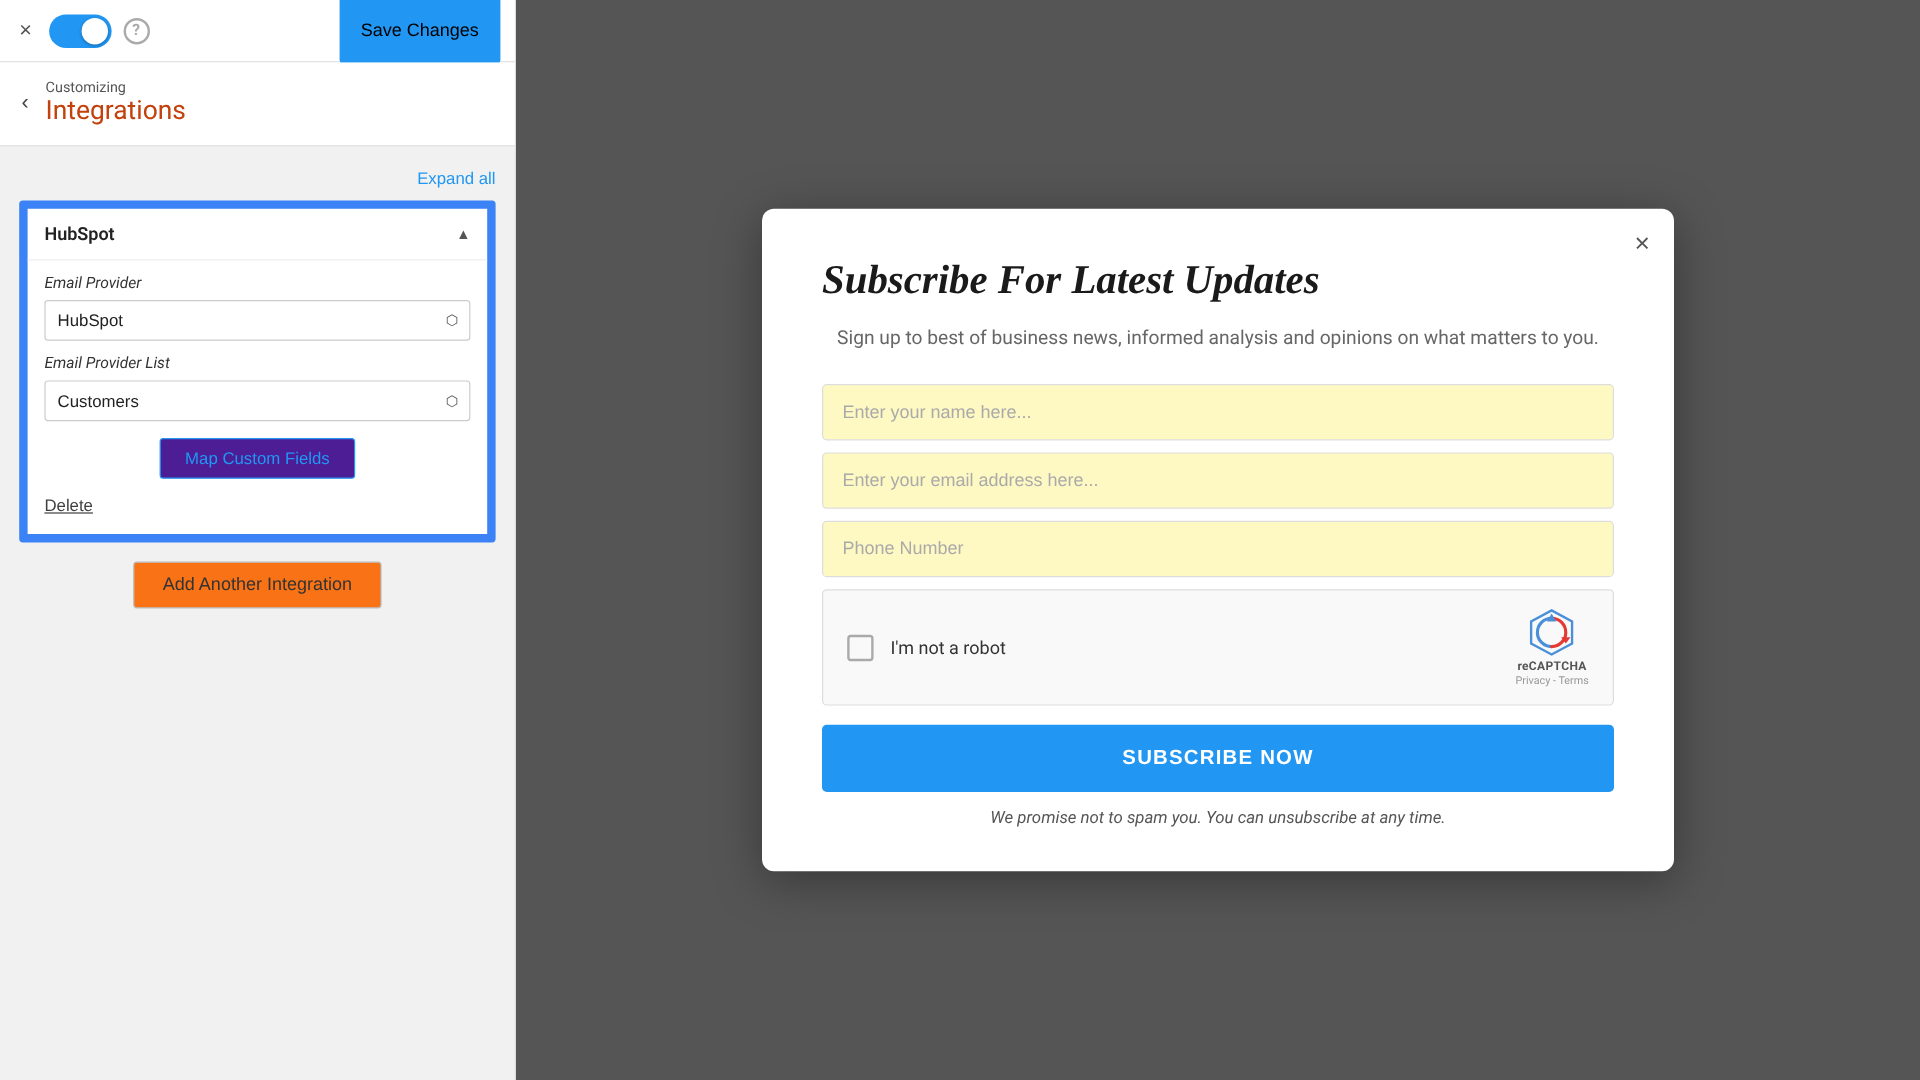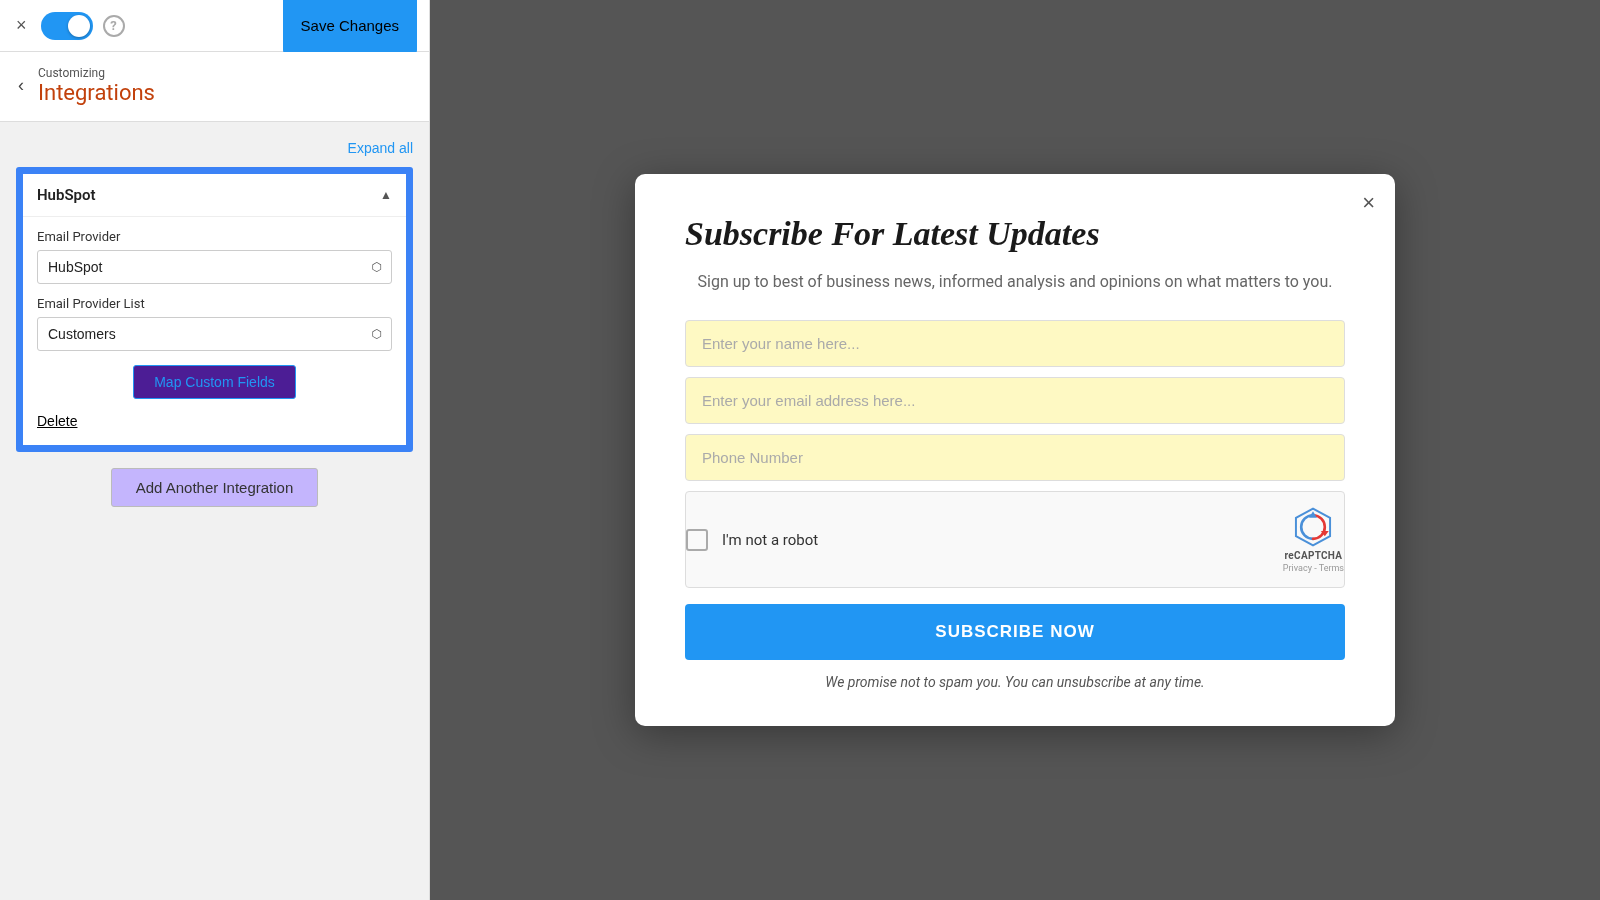--- a/index.html
+++ b/index.html
@@ -161,20 +161,21 @@
       padding: 12px 14px 16px;
       border-top: 1px solid #eee;
     }
 
     .field-label {
       font-size: 13px;
       color: #333;
       margin-bottom: 6px;
       margin-top: 12px;
       font-weight: 400;
+      font-style: italic;
     }
     .field-label:first-child { margin-top: 0; }
 
     .select-wrapper {
       position: relative;
       width: 100%;
     }
     .select-field {
       width: 100%;
       padding: 8px 32px 8px 10px;
@@ -203,34 +204,34 @@
       background: #4c1d95;
       border: 1px solid #2196F3;
       color: #2196F3;
       font-size: 14px;
       border-radius: 3px;
       cursor: pointer;
     }
 
     .delete-link {
       display: block;
-      color: #000000;
+      color: #404040;
       font-size: 14px;
       margin-top: 14px;
       cursor: pointer;
       text-decoration: underline;
       background: none;
       border: none;
     }
 
     .add-integration-btn {
       display: block;
       margin: 16px auto 0;
       padding: 10px 24px;
-      background: #c4b5fd;
+      background: #f97316;
       border: 1px solid #bbb;
       color: #333;
       font-size: 15px;
       border-radius: 3px;
       cursor: pointer;
     }
 
     
     .main-area {
       flex: 1;
@@ -291,21 +292,21 @@
       margin-bottom: 10px;
       outline: none;
       background: #fef9c3;
     }
     .modal-input::placeholder { color: #aaa; }
 
     .captcha-box {
       background: #f9f9f9;
       border: 1px solid #ddd;
       border-radius: 4px;
-      padding: 14px 0;
+      padding: 14px 20px;
       display: flex;
       align-items: center;
       gap: 14px;
       margin-bottom: 16px;
     }
 
     .captcha-checkbox {
       width: 22px;
       height: 22px;
       border: 2px solid #aaa;

